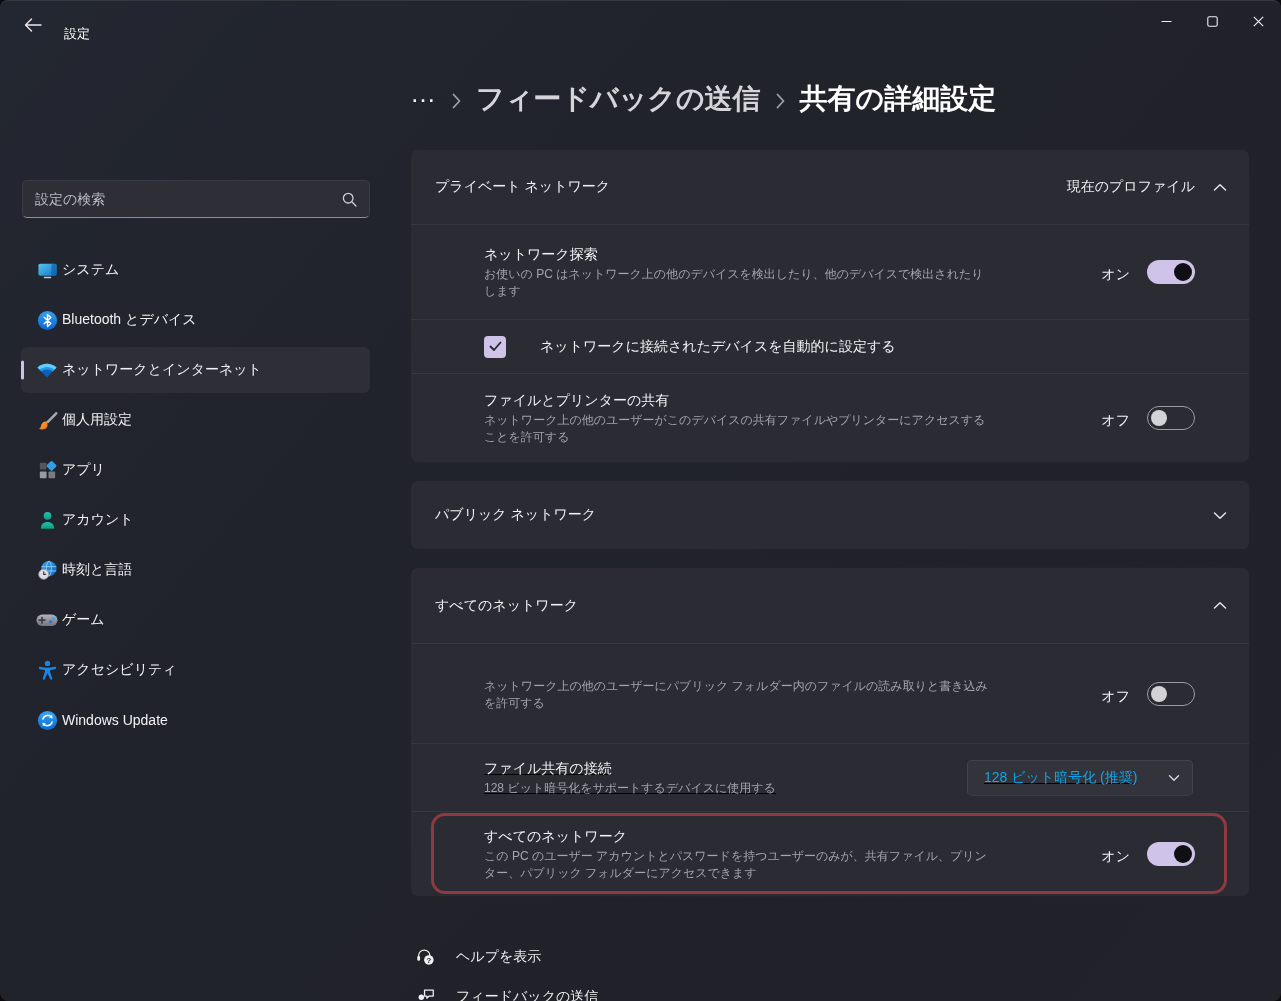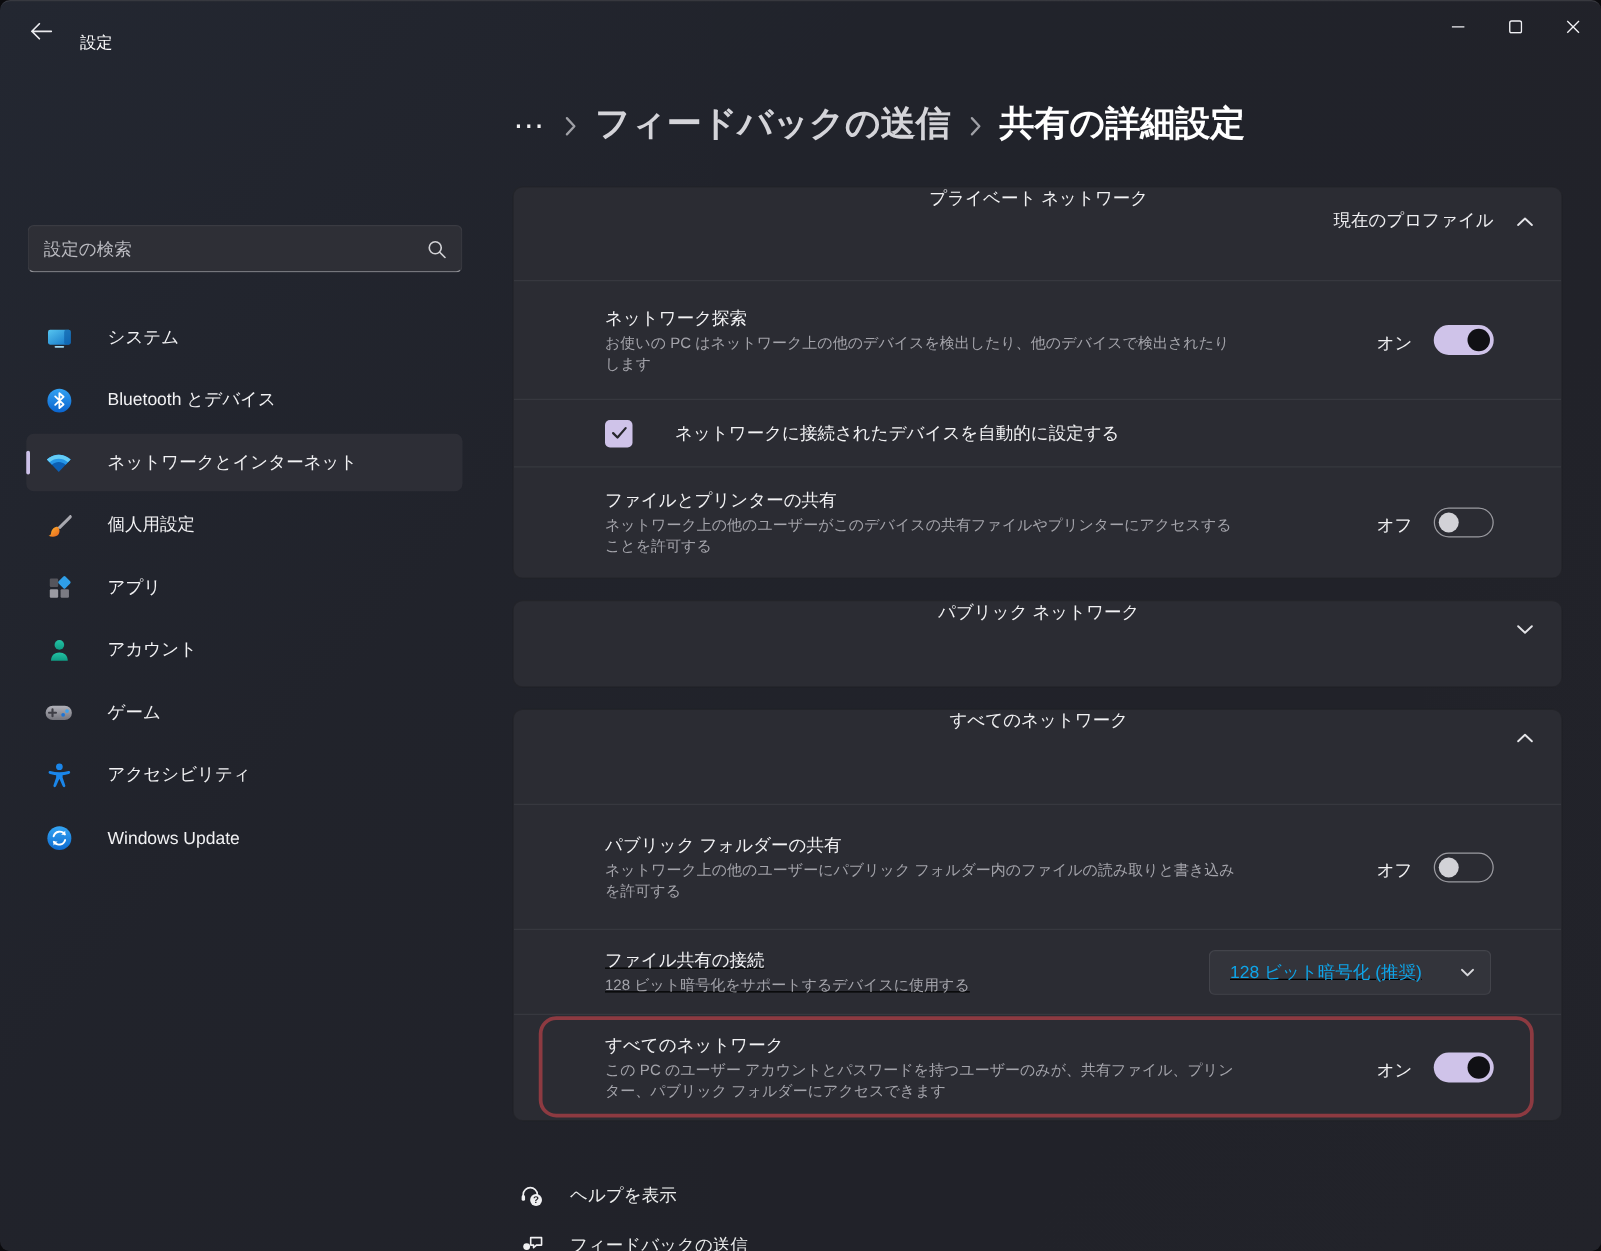--- a/index.html
+++ b/index.html
@@ -27,38 +27,38 @@
   .search-box { position:absolute; left:22px; top:131px; width:348px; height:38px;
     background:#2e2f36; border:1px solid #3a3b42; border-bottom:1px solid #8e8f95;
     border-radius:5px; display:flex; align-items:center; padding:0 12px; }
   .search-box input { flex:1; background:transparent; border:none; outline:none;
     color:#d6d6da; font-size:14px; font-family:inherit; }
   .search-box input::placeholder { color:#bcbcc2; opacity:1; }
   .search-icon { color:#d2d2d6; display:flex; }
 
   .nav { position:absolute; left:21px; top:198px; width:349px; list-style:none; }
   .nav-item { position:relative; height:46px; margin-bottom:4px; border-radius:6px;
-    display:flex; align-items:center; padding-left:14px; gap:27px; cursor:pointer; }
+    display:flex; align-items:center; padding-left:14px; gap:3px; cursor:pointer; }
   .nav-item.selected { background:#2d2e36; }
   .nav-item.selected::before { content:""; position:absolute; left:0; top:50%; transform:translateY(-50%);
     width:3px; height:19px; border-radius:2px; background:#ccc1e9; }
   .nav-icon { width:24px; height:24px; display:flex; align-items:center; justify-content:center; }
   .nav-label { font-size:14px; color:#f2f2f4; }
 
   
   .main { position:absolute; left:410px; top:48px; width:840px; }
   .breadcrumb { height:100px; display:flex; align-items:center; gap:14px; }
   .crumb-ellipsis { font-size:26px; color:#f2f2f4; letter-spacing:1px; line-height:10px; padding-bottom:12px; cursor:pointer; }
   .crumb-sep { color:#9fa0a6; display:flex; padding-top:3px; }
   .crumb { font-size:28px; font-weight:bold; color:#d4d4d9; cursor:pointer; white-space:nowrap; }
   .crumb.current { color:#ffffff; cursor:default; }
 
   .card { background:#2b2c33; border:1px solid rgba(0,0,0,.18); border-radius:8px; width:840px; overflow:hidden; }
   .card + .card { margin-top:17px; }
-  .card-header { display:flex; align-items:center; padding:0 22px 0 24px; cursor:pointer;flex-direction:column; }
+  .card-header { display:flex; align-items:center; padding:0 22px 0 24px; cursor:pointer; }
   .card-header .h-title { font-size:14px; color:#f2f2f4; }
   .card-header .h-right { margin-left:auto; display:flex; align-items:center; gap:18px; }
   .card-header .h-badge { font-size:14px; color:#ededf0; }
   .chev { display:flex; color:#e4e4e8; }
 
   .row { display:flex; align-items:center; padding:14px 24px 14px 73px; border-top:1px solid #37383f; }
   .row-text { max-width:510px; }
   .row-title { font-size:14px; color:#f2f2f4; line-height:20px; }
   .row-desc { font-size:12px; color:#a4a4ab; line-height:17px; margin-top:2px; }
   .row-controls { margin-left:auto; display:flex; align-items:flex-end; gap:17px; padding-right:30px; }
@@ -223,20 +223,37 @@
                 </linearGradient>
               </defs>
               <circle cx="12" cy="7.2" r="4" fill="url(#gAcc)"></circle>
               <path d="M5 20.5 C5 15.8 8 13.5 12 13.5 C16 13.5 19 15.8 19 20.5 Z" fill="url(#gAcc)"></path>
             </svg>
         </span>
         <span class="nav-label">アカウント</span>
       </li>
       <li class="nav-item">
         <span class="nav-icon">
+          <svg width="23" height="23" viewBox="0 0 24 24">
+              <defs>
+                <linearGradient id="gGlo" x1="0" y1="0" x2="1" y2="1">
+                  <stop offset="0" stop-color="#3aa6ee"></stop>
+                  <stop offset="1" stop-color="#1260b8"></stop>
+                </linearGradient>
+              </defs>
+              <circle cx="13.5" cy="10" r="8" fill="url(#gGlo)"></circle>
+              <path d="M13.5 2 C10 5 10 15 13.5 18 M13.5 2 C17 5 17 15 13.5 18 M5.8 8 H21.2 M5.8 12.5 H21.2" stroke="#8fd4f8" stroke-width="0.9" fill="none"></path>
+              <circle cx="8" cy="16" r="5.2" fill="#dcdce2" stroke="#9a9aa2" stroke-width="0.8"></circle>
+              <path d="M8 13.4 V16 H10.2" stroke="#3c3c44" stroke-width="1.2" fill="none" stroke-linecap="round"></path>
+            </svg>
+        </span>
+        <span class="nav-label">時刻と言語</span>
+      </li>
+      <li class="nav-item">
+        <span class="nav-icon">
           <svg width="24" height="24" viewBox="0 0 24 24">
               <defs>
                 <linearGradient id="gPad" x1="0" y1="0" x2="0" y2="1">
                   <stop offset="0" stop-color="#b2b2ba"></stop>
                   <stop offset="1" stop-color="#74747c"></stop>
                 </linearGradient>
               </defs>
               <rect x="1.5" y="6.5" width="21" height="11.5" rx="5.7" fill="url(#gPad)"></rect>
               <path d="M7 9.5 V15 M4.2 12.2 H9.8" stroke="#3e3e46" stroke-width="1.7" stroke-linecap="round"></path>
               <circle cx="15.5" cy="13.8" r="1.5" fill="#1d74d4"></circle>
@@ -362,21 +379,20 @@
           <span class="chev">
             <svg width="14" height="9" viewBox="0 0 14 9">
                 <path d="M1.5 7 L7 1.8 L12.5 7" stroke="#e4e4e8" stroke-width="1.5" fill="none" stroke-linecap="round" stroke-linejoin="round"></path>
               </svg>
           </span>
         </span>
       </div>
 
       <div class="row row-pubfolder">
         <div class="row-text">
-          <div class="row-title">パブリック フォルダーの共有</div>
           <div class="row-desc">ネットワーク上の他のユーザーにパブリック フォルダー内のファイルの読み取りと書き込みを許可する</div>
         </div>
         <div class="row-controls">
           <span class="state">オフ</span>
           <div class="toggle off">
               <div class="knob"></div>
             </div>
         </div>
       </div>
 

